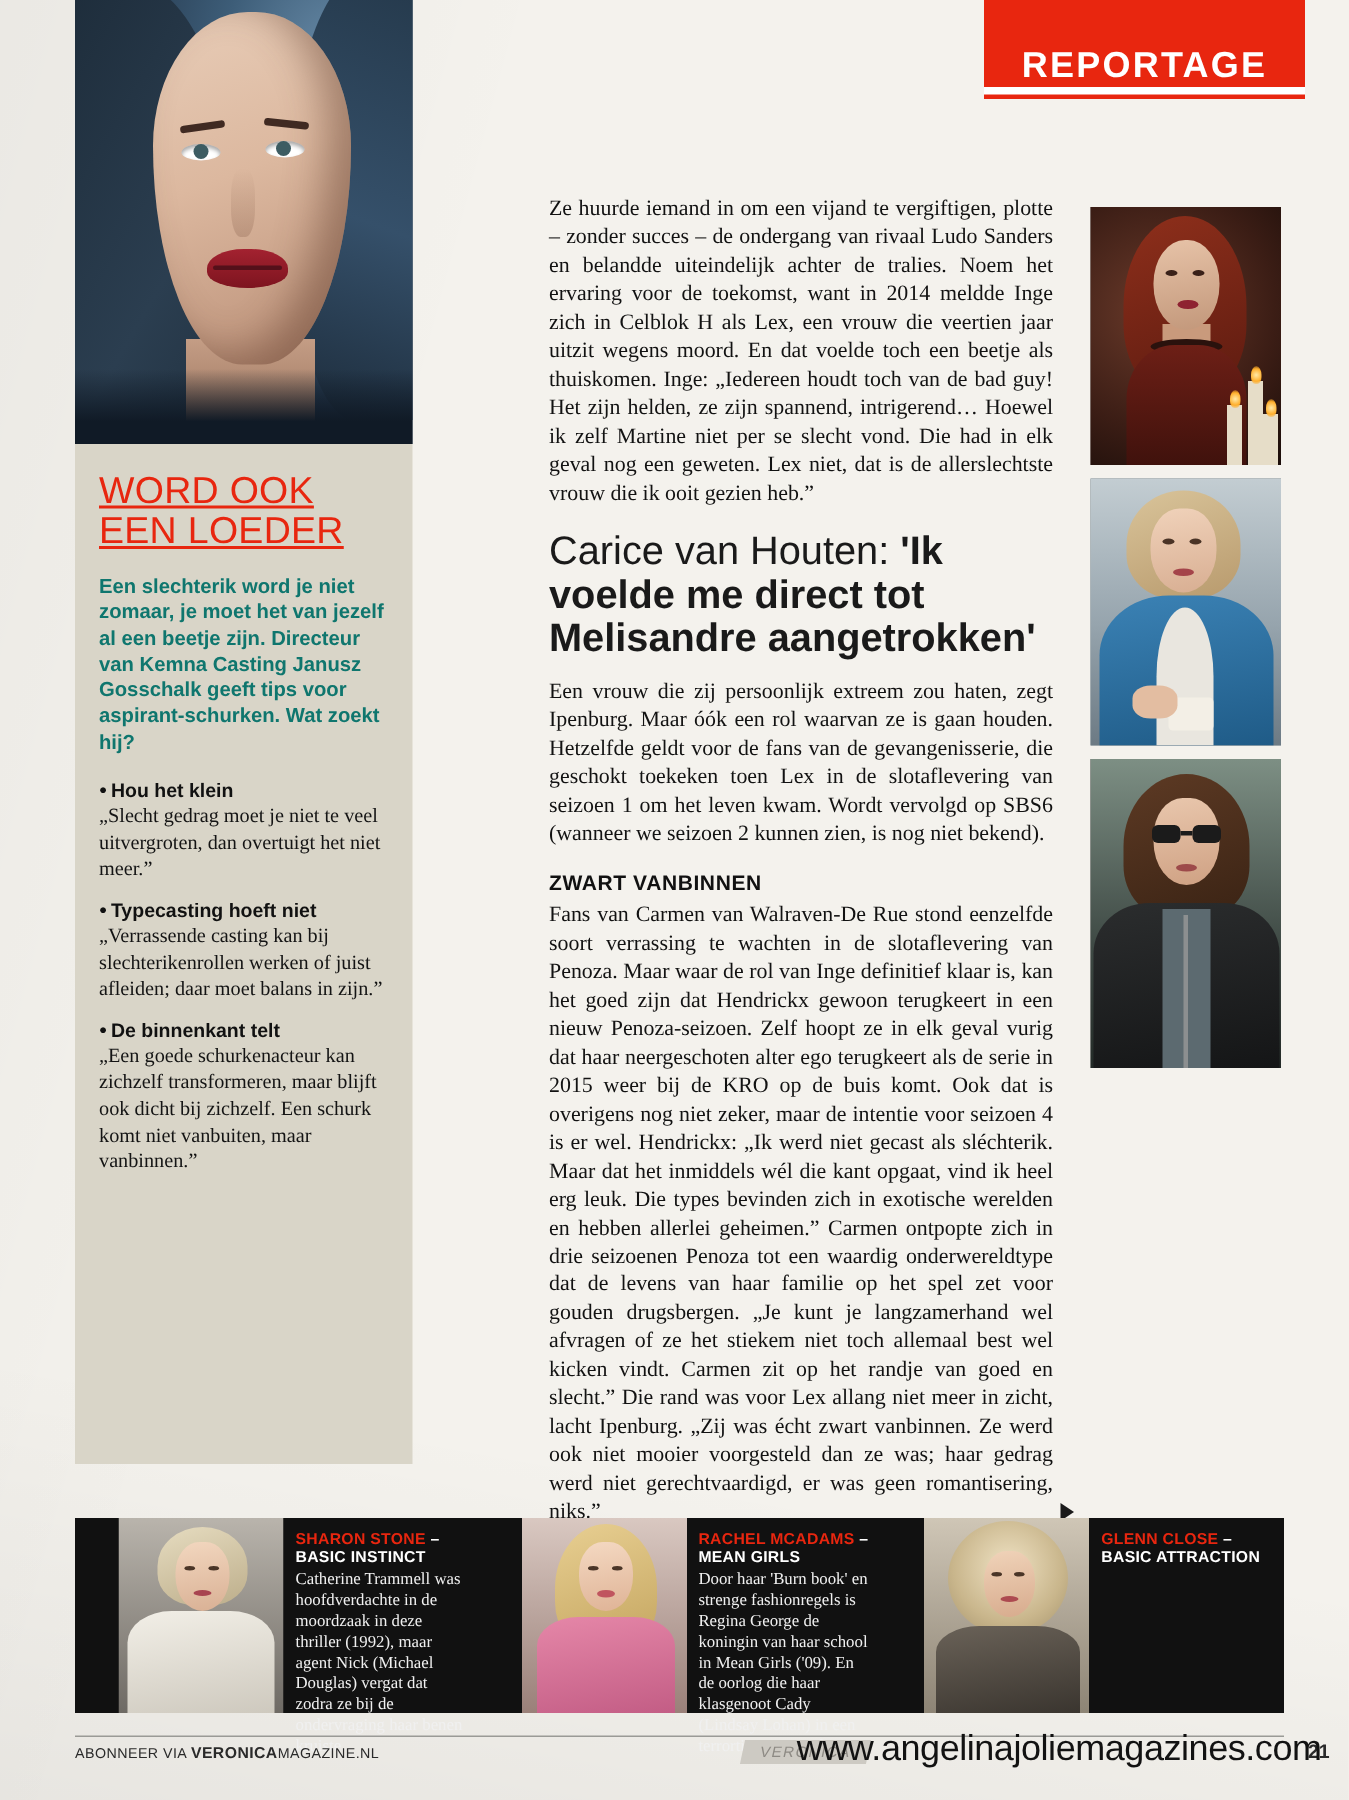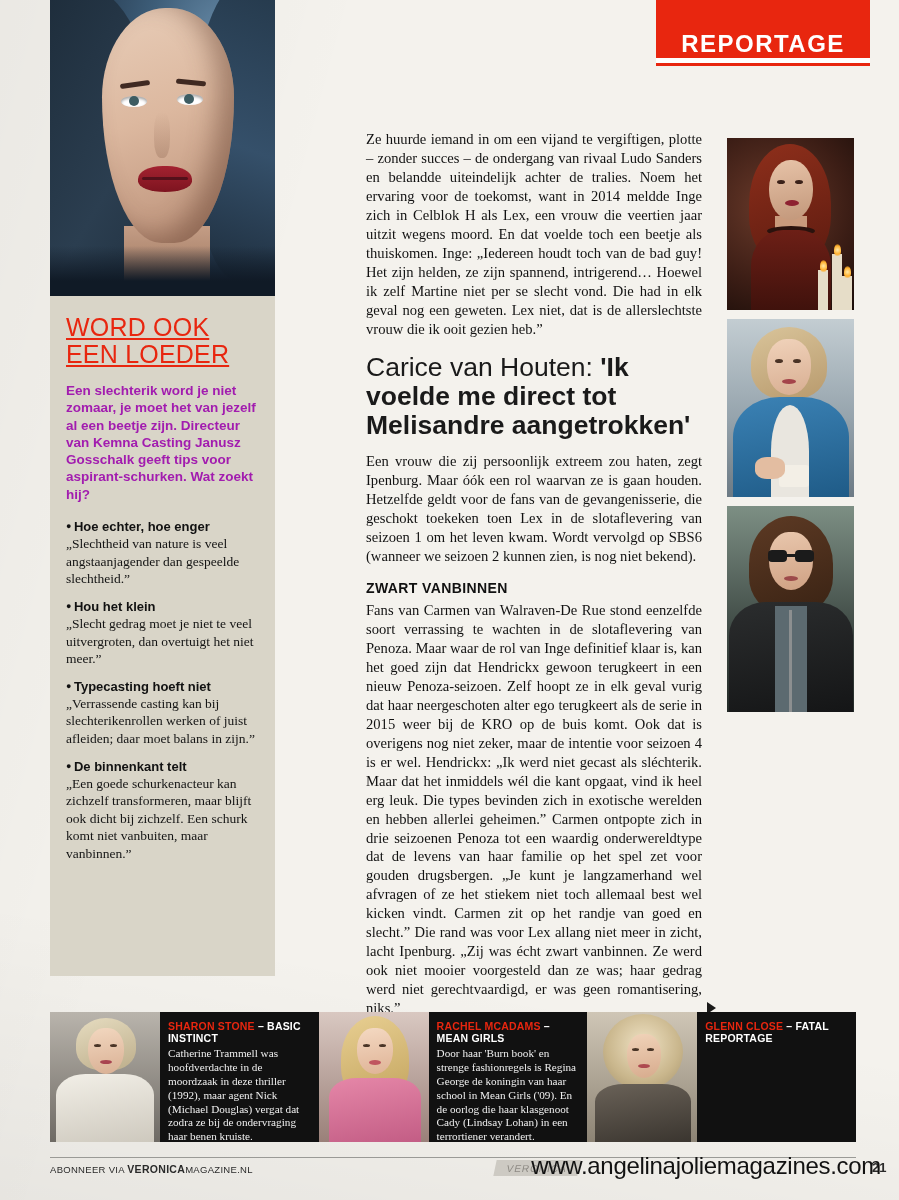--- a/index.html
+++ b/index.html
@@ -185,21 +185,21 @@
     letter-spacing: .2px;
     margin: 4px 0 14px 0;
     white-space: pre-line;
     text-decoration: underline;
   }
   .left-intro {
     font-family: "Liberation Sans", sans-serif;
     font-weight: bold;
     font-size: 13.5px;
     line-height: 1.28;
-    color: #a21caf;
+    color: #0f766e;
     margin-bottom: 16px;
   }
   .bullet-item {
     margin-bottom: 11px;
   }
   .bullet-head {
     font-family: "Liberation Sans", sans-serif;
     font-weight: bold;
     font-size: 13px;
     line-height: 1.25;
@@ -329,20 +329,21 @@
     height: 130px;
     background: #111111;
     display: flex;
     color: #ffffff;
   }
   .strip-cell {
     display: flex;
     width: 268.6px;
     height: 164px;
     box-sizing: border-box;
+    padding-left: 29px;
   }
   .strip-photo {
     width: 110px;
     height: 130px;
     position: relative;
     overflow: hidden;
     flex: none;
   }
   .strip-text {
     padding: 8px 8px 6px 8px;
@@ -474,24 +475,20 @@
       <div class="shoulder"></div>
     </div>
   </div>
   <div class="photo-notch"></div>
 
   <div class="left-panel">
     <div class="left-title">WORD OOK
 EEN LOEDER</div>
     <div class="left-intro">Een slechterik word je niet zomaar, je moet het van jezelf al een beetje zijn. Directeur van Kemna Casting Janusz Gosschalk geeft tips voor aspirant-schurken. Wat zoekt hij?</div>
 
-    <div class="bullet-item">
-      <div class="bullet-head">Hoe echter, hoe enger</div>
-      <div class="bullet-body">„Slechtheid van nature is veel angstaanjagender dan gespeelde slechtheid.”</div>
-    </div>
     <div class="bullet-item">
       <div class="bullet-head">Hou het klein</div>
       <div class="bullet-body">„Slecht gedrag moet je niet te veel uitvergroten, dan overtuigt het niet meer.”</div>
     </div>
     <div class="bullet-item">
       <div class="bullet-head">Typecasting hoeft niet</div>
       <div class="bullet-body">„Verrassende casting kan bij slechterikenrollen werken of juist afleiden; daar moet balans in zijn.”</div>
     </div>
     <div class="bullet-item">
       <div class="bullet-head">De binnenkant telt</div>
@@ -610,21 +607,21 @@
         <div class="s3-hair"></div>
         <div class="s3-face"></div>
         <div class="s3-eye1"></div>
         <div class="s3-eye2"></div>
         <div class="s3-lip"></div>
         <div class="s3-body"></div>
       </div>
       <div class="strip-text">
         <div class="strip-title">
           <span class="name">GLENN CLOSE</span>
-          <span>– FATAL REPORTAGE</span>
+          <span>– BASIC ATTRACTION</span>
         </div>
       </div>
     </div>
 
   </div>
 
   <div class="footer-rule"></div>
   <div class="footer-left">
     <span>ABONNEER VIA </span><b>VERONICA</b><span>MAGAZINE.NL</span>
   </div>

